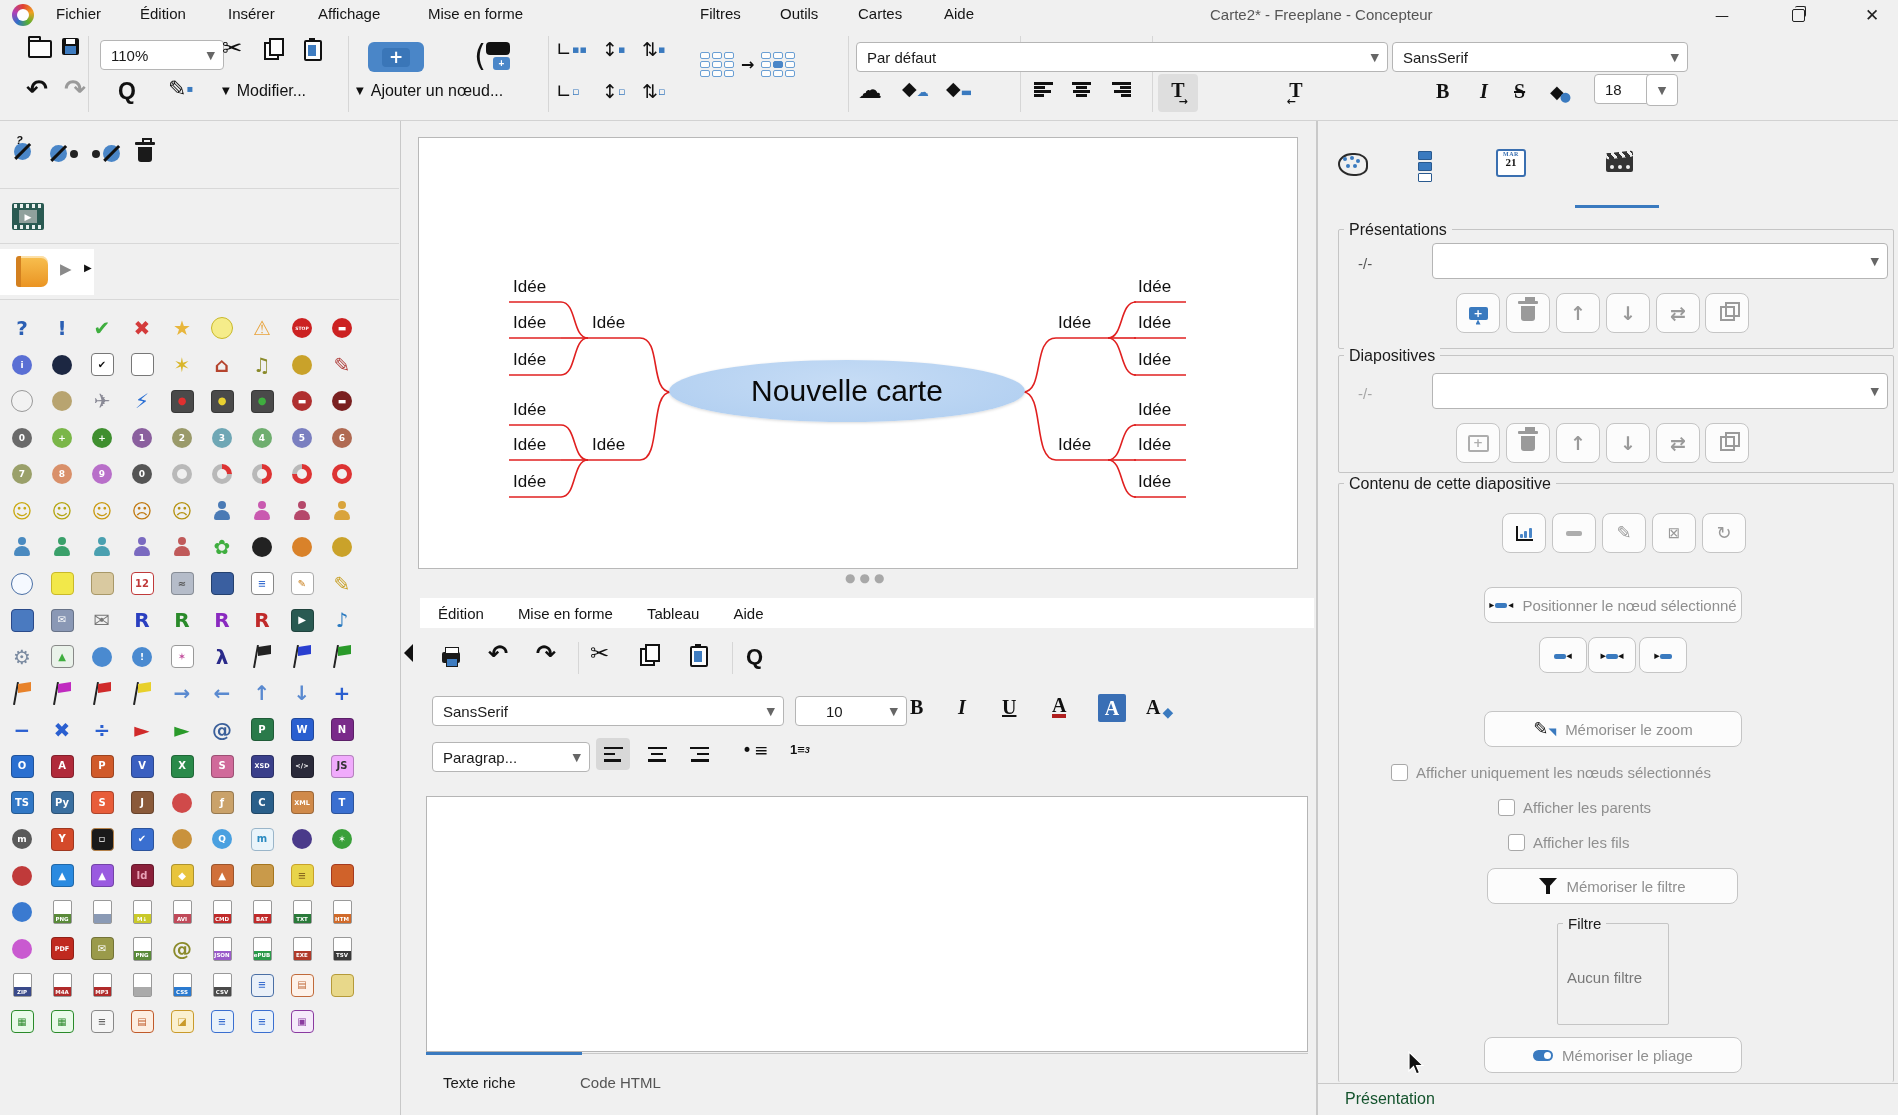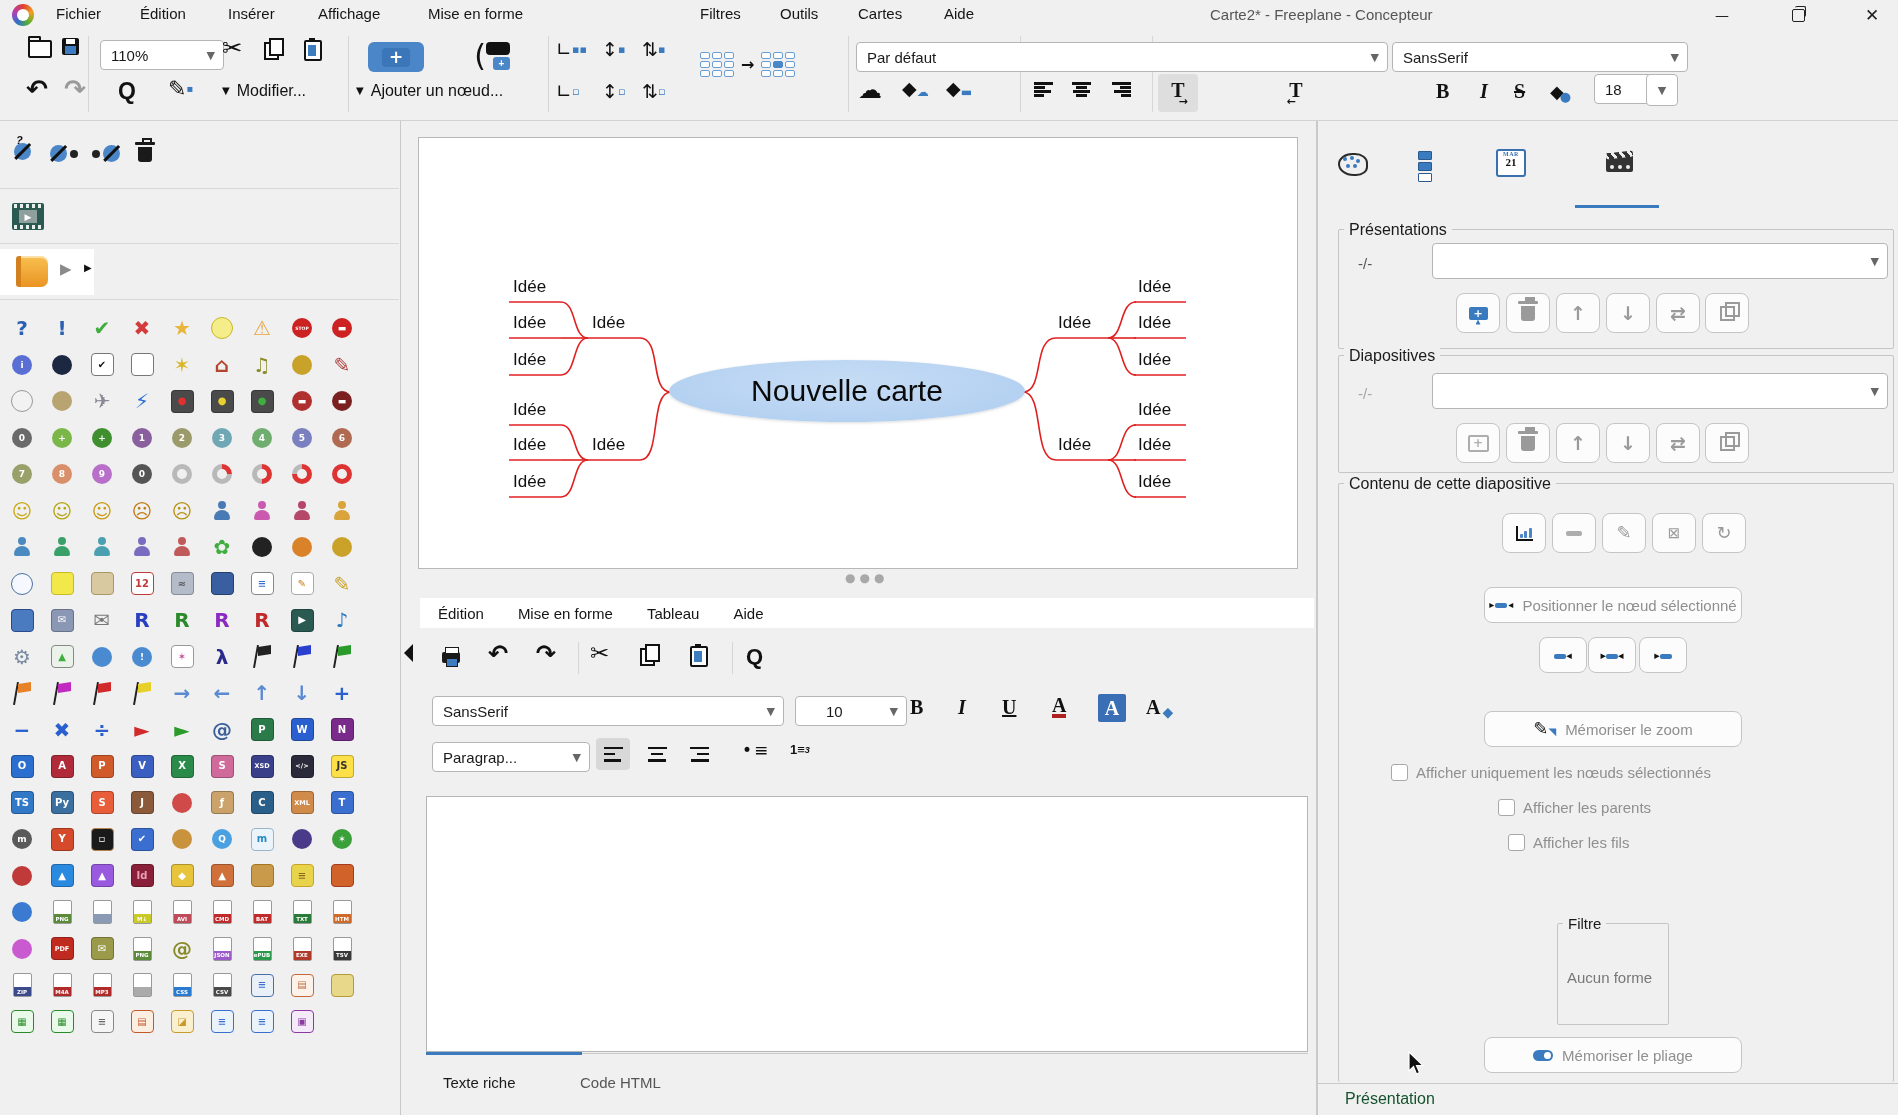--- a/index.html
+++ b/index.html
@@ -764,21 +764,21 @@
         <span class="bx" style="background: rgb(58, 63, 138);">
           <i class="bt" style="color: rgb(255, 255, 255); font-size: 6.5px;">XSD</i>
         </span>
       </span>
       <span class="cell">
         <span class="bx" style="background: rgb(42, 42, 58);">
           <i class="bt" style="color: rgb(255, 255, 255); font-size: 6.5px;">&lt;/&gt;</i>
         </span>
       </span>
       <span class="cell">
-        <span class="bx" style="background: #fde047;">
+        <span class="bx" style="background: #f0abfc;">
           <i class="bt" style="color: rgb(51, 51, 51);">JS</i>
         </span>
       </span>
       <span class="cell">
         <span class="bx" style="background: rgb(49, 120, 198);">
           <i class="bt" style="color: rgb(255, 255, 255);">TS</i>
         </span>
       </span>
       <span class="cell">
         <span class="bx" style="background: rgb(58, 111, 160);">
@@ -1298,23 +1298,27 @@
   <span class="pbtn" style="left:166px;top:590px;width:258px;height:36px;">
     <span class="ico" style="font-size:18px;color:#111;">✎<i class="blue" style="font-size:10px;">◥</i></span>
     <span>Mémoriser le zoom</span>
   </span>
   <span class="cbx" style="left:73px;top:643px;"></span>
   <span class="cbl" style="left:98px;top:643px;">Afficher uniquement les nœuds sélectionnés</span>
   <span class="cbx" style="left:180px;top:678px;"></span>
   <span class="cbl" style="left:205px;top:678px;">Afficher les parents</span>
   <span class="cbx" style="left:190px;top:713px;"></span>
   <span class="cbl" style="left:215px;top:713px;">Afficher les fils</span>
+  <span class="pbtn" style="left:169px;top:747px;width:251px;height:36px;">
+    <i class="ic-funnel"></i>
+    <span>Mémoriser le filtre</span>
+  </span>
   <div class="group" style="left:239px;top:802px;width:110px;height:100px;"></div>
   <span class="gtitle" style="left:245px;top:794px;font-size:15px;">Filtre</span>
-  <span class="abs" style="left:249px;top:848px;font-size:15px;color:#777;">Aucun forme</span>
+  <span class="abs" style="left:249px;top:848px;font-size:15px;color:#777;">Aucun filtre</span>
   <span class="pbtn" style="left:166px;top:916px;width:258px;height:36px;">
     <i class="ic-toggle"></i>
     <span>Mémoriser le pliage</span>
   </span>
   <span class="abs" style="left:0;top:962px;width:582px;height:1px;background:#c9c9c9;"></span>
   <span class="abs" style="left:27px;top:969px;font-size:16px;color:#14532d;">Présentation</span>
   <svg class="cursor-svg" style="left:88px;top:930px;" width="18" height="26">
     <path d="M3,1 L3,20 L7.5,15.5 L10.5,23 L13.5,21.5 L10.5,14.5 L17,14.5 Z" fill="#111" stroke="#fff" stroke-width="1.2"></path>
   </svg>
 </div>

